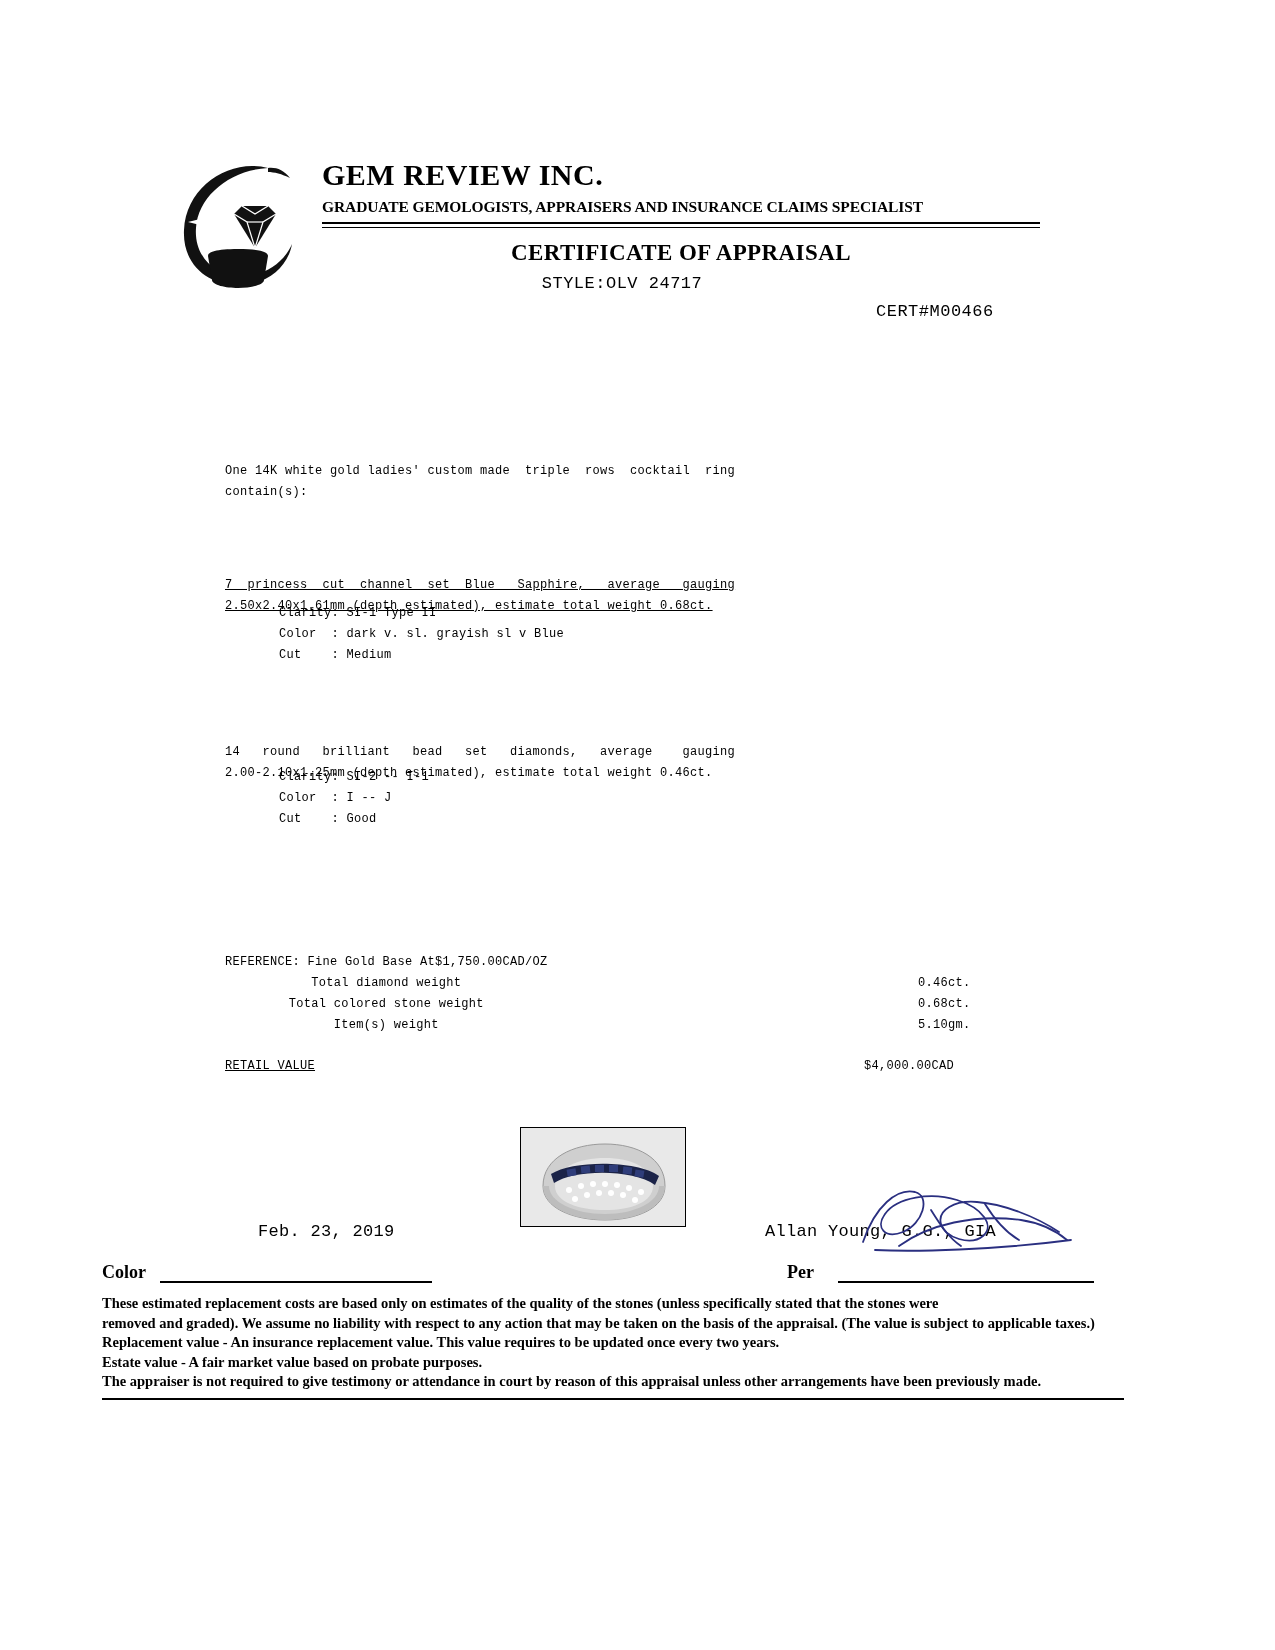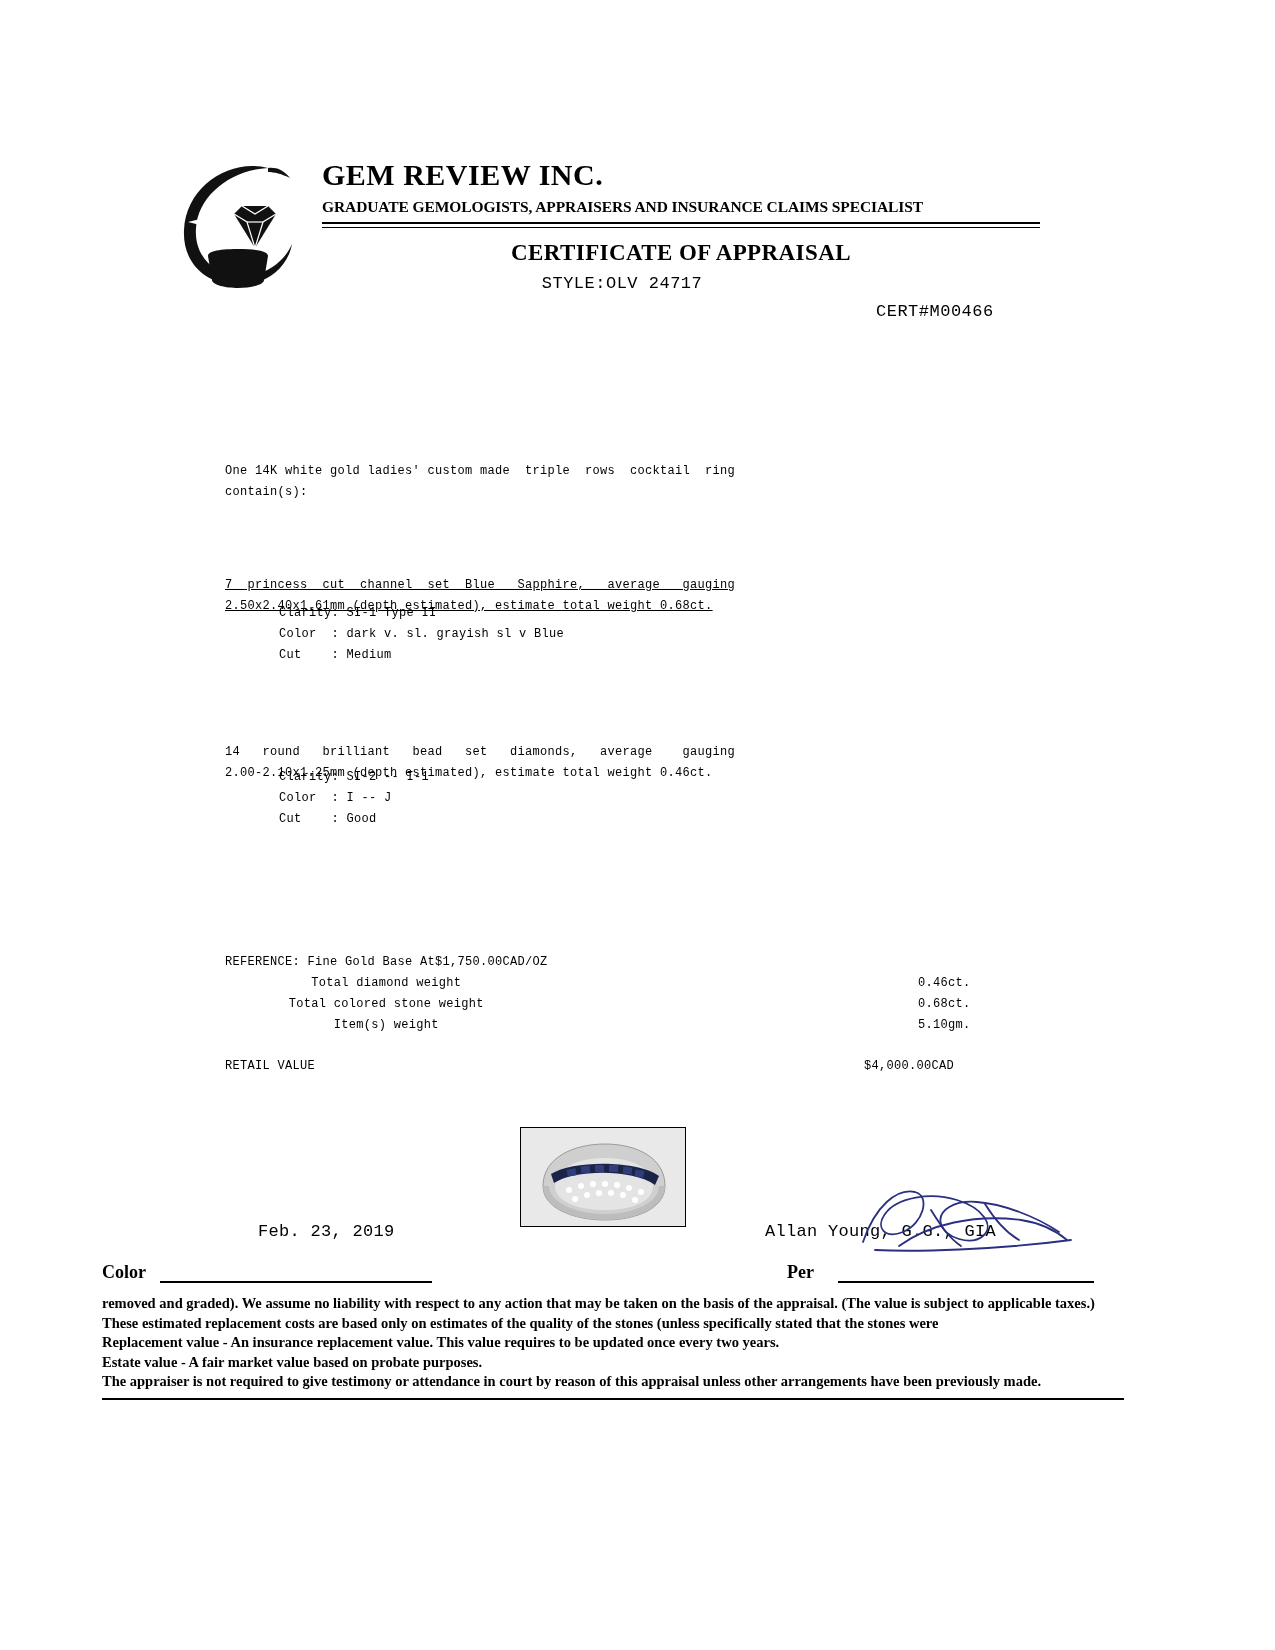--- a/index.html
+++ b/index.html
@@ -142,20 +142,21 @@
     position: absolute;
     left: 918px;
     top: 973px;
     text-align: left;
     width: 90px;
   }
   .retail-label {
     position: absolute;
     left: 225px;
     top: 1056px;
+    text-decoration: underline;
   }
   .retail-value {
     position: absolute;
     left: 864px;
     top: 1056px;
   }
 
   
   .photo {
     position: absolute;
@@ -385,22 +386,22 @@
       </g>
     </svg>
   </div>
 
   <div class="date-label">Color</div>
   <div class="date-line"></div>
   <div class="per-label">Per</div>
   <div class="per-line"></div>
 
   <div class="notes">
+    <div>These estimated replacement costs are based only on estimates of the  quality of the stones (unless specifically stated that the stones were</div>
     <div>removed and graded). We assume no liability with respect to any action that may be taken on the basis of the appraisal. (The value is subject to applicable taxes.)</div>
-    <div>These estimated replacement costs are based only on estimates of the  quality of the stones (unless specifically stated that the stones were</div>
     <div>Replacement value - An insurance replacement value. This value requires to be updated once every two years.</div>
     <div>Estate value - A fair market value based on probate purposes.</div>
     <div>The appraiser is not required to give testimony or attendance in court by reason of this appraisal unless other arrangements have been previously made.</div>
   </div>
 
   <div class="footer-rule"></div>
 
 </div>
 
 </body></html>

